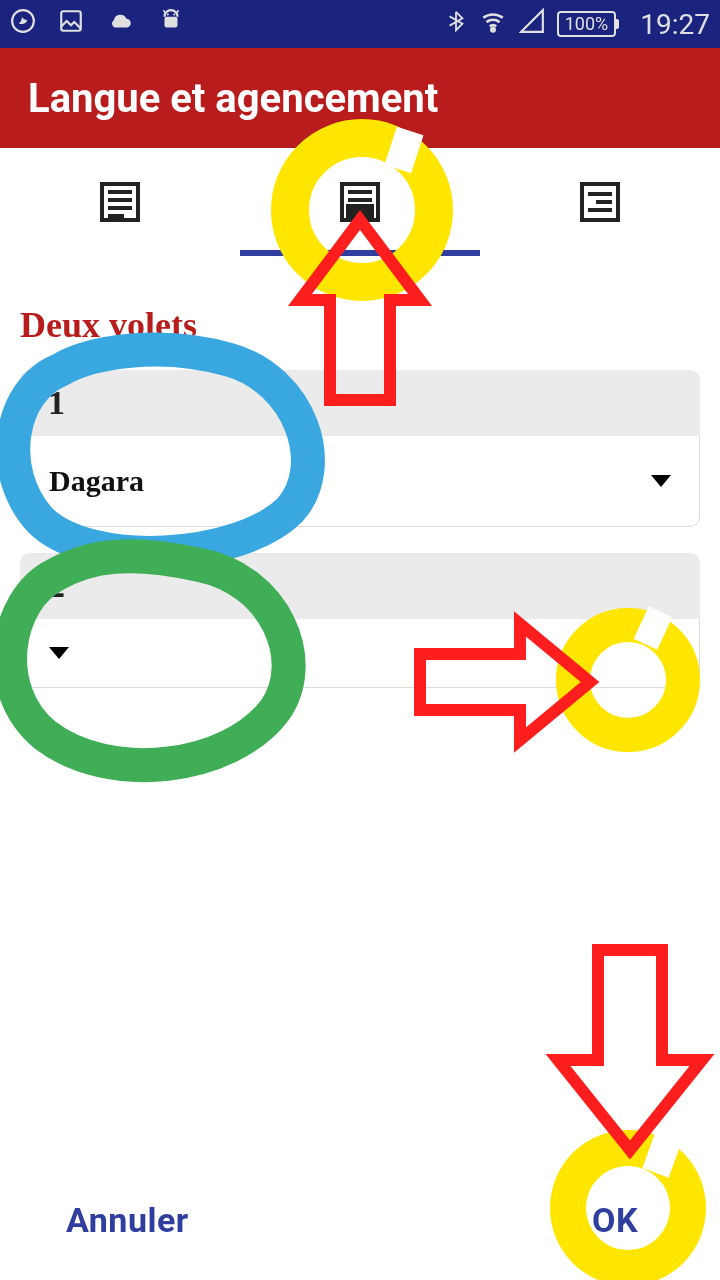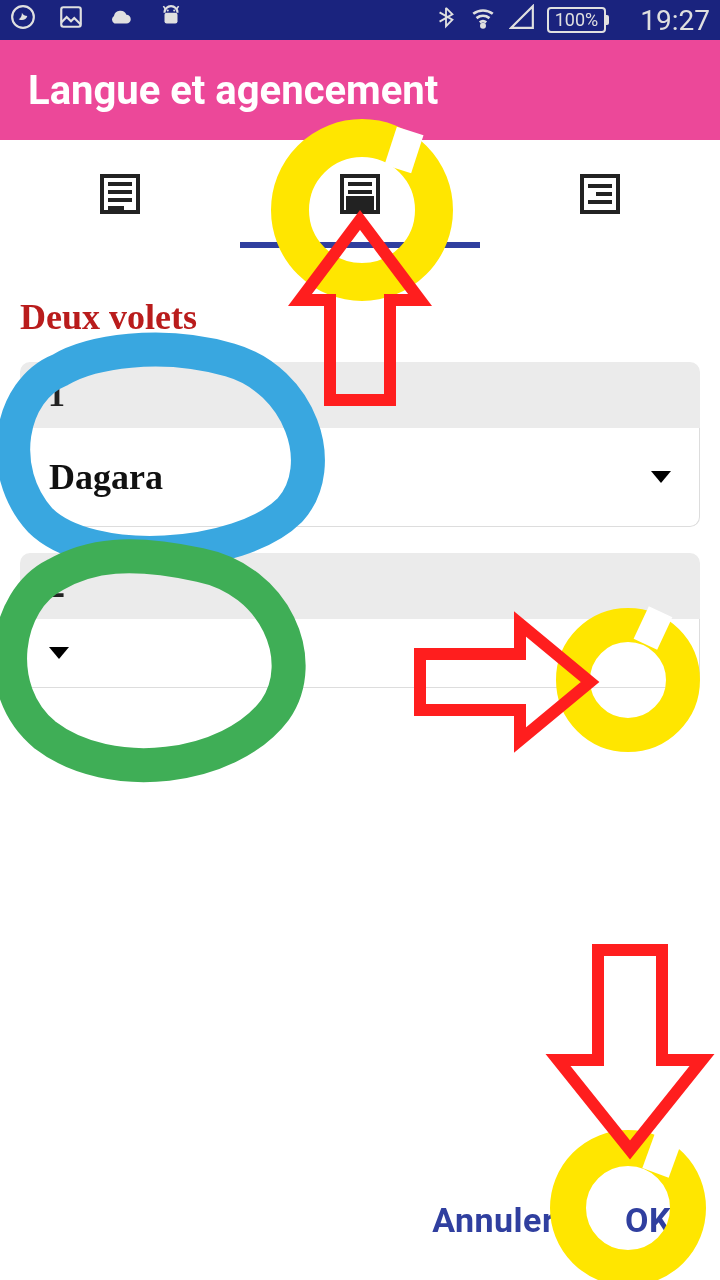--- a/index.html
+++ b/index.html
@@ -1,35 +1,35 @@
 <!DOCTYPE html>
 <html><head>
 <meta charset="utf-8">
 <style>
   * { box-sizing: border-box; margin: 0; padding: 0; }
   html, body { width: 720px; height: 1280px; font-family: Roboto, Arial, sans-serif; background: #fff; overflow: hidden; }
-  .status-bar { background: #1a237e; height: 40px; display: flex; align-items: center; justify-content: space-between; padding: 0 10px; color: #e0e0e0; font-size: 24px; }
+  .status-bar { background: #1a237e; height: 48px; display: flex; align-items: center; justify-content: space-between; padding: 0 10px; color: #e0e0e0; font-size: 24px; }
   .status-left { display: flex; gap: 22px; align-items: center; }
   .status-right { display: flex; gap: 12px; align-items: center; }
   .status-right .battery { border: 2px solid #e0e0e0; border-radius: 4px; padding: 0 6px; font-size: 18px; line-height: 22px; position: relative; }
   .status-right .battery::after { content:""; position:absolute; right:-5px; top:6px; width:3px; height:10px; background:#e0e0e0; border-radius:0 2px 2px 0;}
-  .app-bar { background: #ec4899; height: 100px; display: flex; align-items: center; padding: 0 28px; }
+  .app-bar { background: #b91c1c; height: 100px; display: flex; align-items: center; padding: 0 28px; }
   .app-bar h1 { color: #fff; font-weight: 700; font-size: 40px; }
   .tab-row { display:flex; height:108px; border-bottom:0; position:relative; }
   .tab { flex:1; display:flex; align-items:center; justify-content:center; cursor:pointer; position:relative;}
   .tab svg { width:48px; height:48px; }
   .tab-underline { position:absolute; bottom:0; height:6px; background:#303f9f; width:240px; left:240px; }
   .content { padding: 28px 20px; position:relative; }
   .section-title { color:#b91c1c; font-weight:700; font-size:36px; font-family: Georgia, 'Times New Roman', serif; margin: 20px 0 24px 0; }
   .pane-group { margin-bottom: 20px; }
   .pane-label { background:#ebebeb; border-radius: 10px 10px 0 0; padding: 14px 28px; font-size:34px; font-weight:700; font-family: Georgia, serif; color:#222; }
   .pane-select { background:#fff; border:1px solid #ddd; border-top:none; border-radius:0 0 10px 10px; padding: 28px 28px; display:flex; align-items:center; justify-content:space-between; cursor:pointer;}
-  .pane-select-text { font-size:36px; font-weight:700; font-family: Georgia, serif; color:#111; }
+  .pane-select-text { font-size:30px; font-weight:700; font-family: Georgia, serif; color:#111; }
   .caret { width:0;height:0;border-left:10px solid transparent;border-right:10px solid transparent;border-top:12px solid #000; }
-  .footer { position:absolute; bottom:0; left:0; right:16px; height:120px; display:flex; justify-content:flex-end; align-items:center; gap:70px; padding:0 33px; }
+  .footer { position:absolute; bottom:0; left:0; right:16px; height:120px; display:flex; justify-content:space-between; align-items:center; gap:70px; padding:0 66px; }
   .footer-btn { color:#303f9f; font-weight:700; font-size:34px; cursor:pointer; letter-spacing:0.5px; }
   
   .anno { position:absolute; top:0; left:0; width:720px; height:1280px; pointer-events:none; }
 </style>
 </head>
 <body>
 
 <div class="status-bar">
   <div class="status-left">
     <span>
@@ -73,21 +73,21 @@
           <path d="M9 17a5 5 0 016 0"></path>
           <circle cx="12" cy="20" r="1.5" fill="#e0e0e0"></circle>
         </svg>
     </span>
     <span>
       <svg viewBox="0 0 24 24" width="26" height="26" fill="none" stroke="#e0e0e0" stroke-width="2">
           <path d="M2 22L22 2v20H2z"></path>
         </svg>
     </span>
     <span class="battery">100%</span>
-    <span style="font-size:28px; margin-left:22px;">19:27</span>
+    <span style="font-size:28px; margin-left:12px;">19:27</span>
   </div>
 </div>
 
 <div class="app-bar">
   <h1>Langue et agencement</h1>
 </div>
 
 <div class="tab-row">
   <div class="tab">
     <svg viewBox="0 0 24 24" fill="none" stroke="#222" stroke-width="2">

